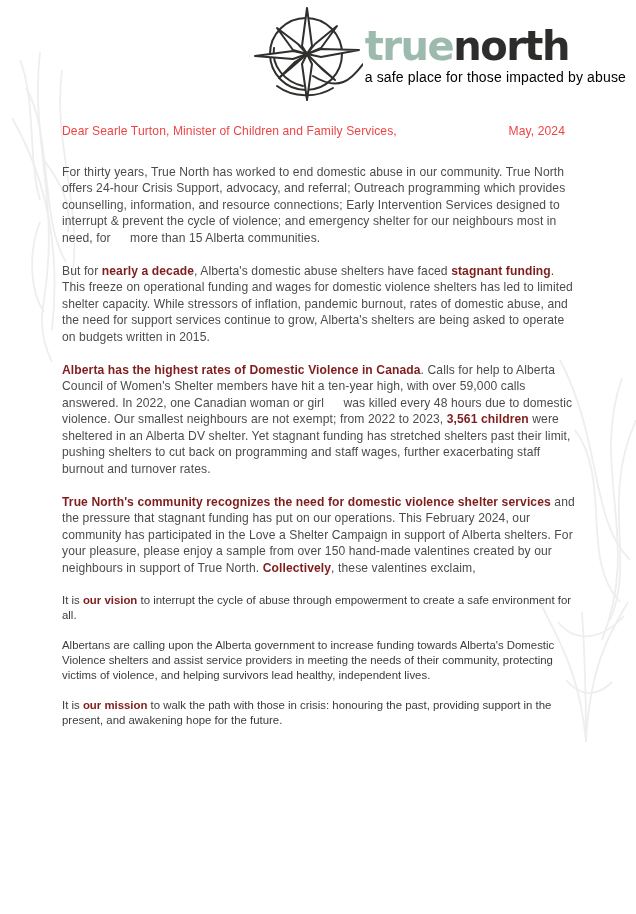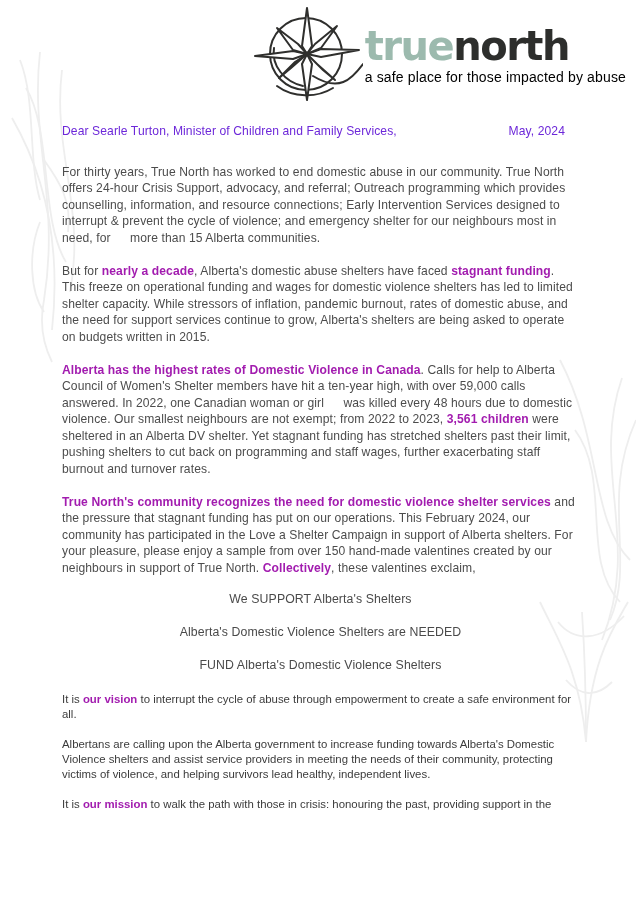--- a/index.html
+++ b/index.html
@@ -29,29 +29,29 @@
   .wordmark .accent{color:#9cbaae;}
   .tagline{
     font-size:14px;font-weight:400;color:#000000;
     letter-spacing:0.15px;margin-top:3px;white-space:nowrap;
   }
 
   
   .content{position:absolute;left:62px;top:124px;width:517px;}
   .salutation-row{
     display:flex;justify-content:space-between;
-    font-size:12.1px;letter-spacing:0.1px;color:#6d28d9;
+    font-size:12.1px;letter-spacing:0.1px;color:#ef4444;
     margin-bottom:26px;
   }
   .salutation-row .date{padding-right:14px;}
   .letter-body p{
     margin:0 0 17px 0;
     font-size:12.1px;line-height:16.4px;letter-spacing:0.1px;color:#4c4c4c;
   }
-  .seg-b{font-weight:700;color:#a21caf;margin-top:26px;}
+  .seg-b{font-weight:700;color:#7f1d1d;margin-top:26px;}
   .seg-i{margin-left:16px;}
   .seg-n{}
 
   .center-block{text-align:center;margin-top:0;}
   .center-block .center-line{
     font-size:12.3px;letter-spacing:0.1px;color:#4a4a4a;
     margin-bottom:20px;line-height:13px;
   }
 
   .closing-block{margin-top:14px;}
@@ -124,25 +124,20 @@
       <span class="date">May, 2024</span>
     </div>
 
     <div class="letter-body">
         <p><span class="seg-n">For thirty years, True North has worked to end domestic abuse in our community. True North offers 24-hour Crisis Support, advocacy, and referral; Outreach programming which provides counselling, information, and resource connections; Early Intervention Services designed to interrupt &amp; prevent the cycle of violence; and emergency shelter for our neighbours most in need, for </span><span class="seg-i">more than 15 Alberta</span><span class="seg-n"> communities.</span></p>
         <p><span class="seg-n">But for </span><span class="seg-b">nearly a decade</span><span class="seg-n">, Alberta's domestic abuse shelters have faced </span><span class="seg-b">stagnant funding</span><span class="seg-n">. This freeze on operational funding and wages for domestic violence shelters has led to limited shelter capacity. While stressors of inflation, pandemic burnout, rates of domestic abuse, and the need for support services continue to grow, Alberta's shelters are being asked to operate on budgets written in 2015.</span></p>
         <p><span class="seg-b">Alberta has the highest rates of Domestic Violence in Canada</span><span class="seg-n">. Calls for help to Alberta Council of Women's Shelter members have hit a ten-year high, with over 59,000 calls answered. In 2022, one Canadian woman or girl </span><span class="seg-i">was killed every 48 hours</span><span class="seg-n"> due to domestic violence. Our smallest neighbours are not exempt; from 2022 to 2023, </span><span class="seg-b">3,561 children</span><span class="seg-n"> were sheltered in an Alberta DV shelter. Yet stagnant funding has stretched shelters past their limit, pushing shelters to cut back on programming and staff wages, further exacerbating staff burnout and turnover rates.</span></p>
         <p><span class="seg-b">True North's community recognizes the need for domestic violence shelter services</span><span class="seg-n"> and the pressure that stagnant funding has put on our operations. This February 2024, our community has participated in the Love a Shelter Campaign in support of Alberta shelters. For your pleasure, please enjoy a sample from over 150 hand-made valentines created by our neighbours in support of True North. </span><span class="seg-b">Collectively</span><span class="seg-n">, these valentines exclaim,</span></p>
       </div>
 
-    <div class="center-block">
-        <div class="center-line">We SUPPORT Alberta's Shelters</div>
-        <div class="center-line">Alberta's Domestic Violence Shelters are NEEDED</div>
-        <div class="center-line">FUND Alberta's Domestic Violence Shelters</div>
-      </div>
 
     <div class="closing-block">
         <p><span class="seg-n">It is </span><span class="seg-b">our vision</span><span class="seg-n"> to interrupt the cycle of abuse through empowerment to create a safe environment for all.</span></p>
         <p><span class="seg-n">Albertans are calling upon the Alberta government to increase funding towards Alberta's Domestic Violence shelters and assist service providers in meeting the needs of their community, protecting victims of violence, and helping survivors lead healthy, independent lives.</span></p>
         <p><span class="seg-n">It is </span><span class="seg-b">our mission</span><span class="seg-n"> to walk the path with those in crisis: honouring the past, providing support in the present, and awakening hope for the future.</span></p>
       </div>
 
   </div>
 </div>
 

